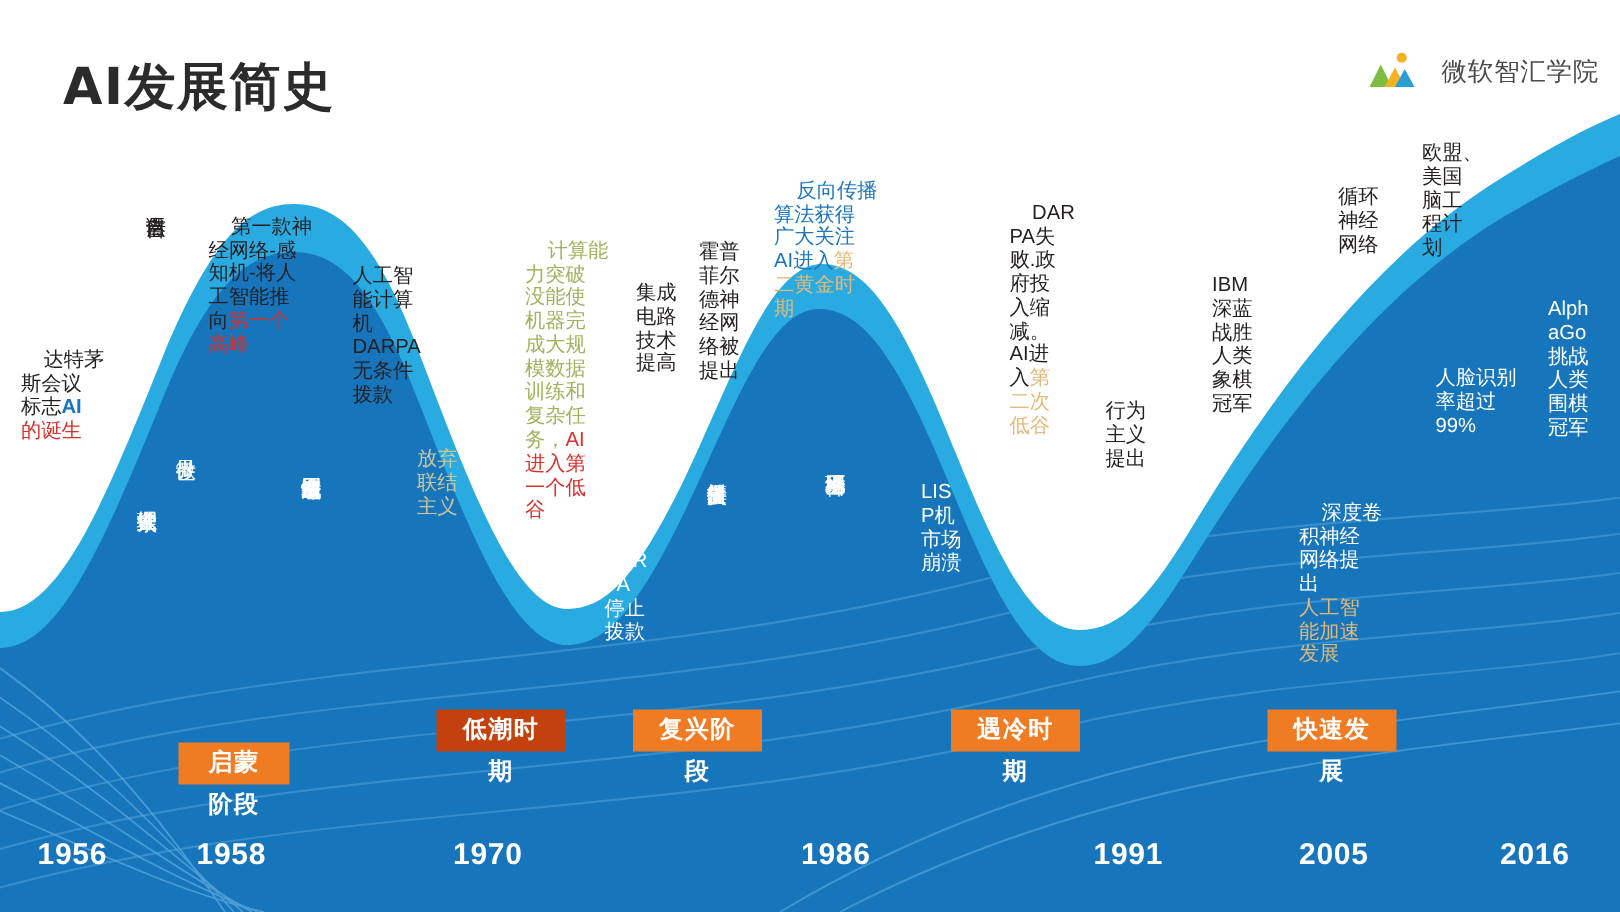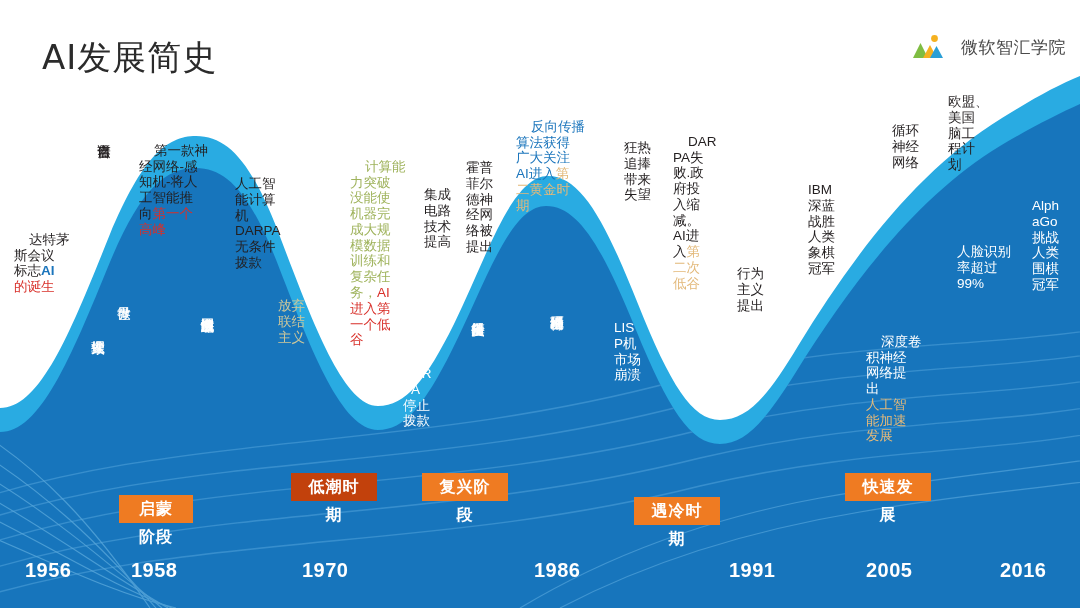--- a/index.html
+++ b/index.html
@@ -10,21 +10,21 @@
     position:relative;
   }
   #stage{position:absolute;left:0;top:0;width:1080px;height:608px;overflow:hidden;background:#fff;}
 
   
   #wave{position:absolute;left:0;top:0;width:1080px;height:608px;}
 
   
   .title{
     position:absolute;left:42px;top:35px;
-    font-size:34px;font-weight:normal;color:#2b2b2b;
+    font-size:34px;font-weight:bold;color:#2b2b2b;
     letter-spacing:1px;
     font-family:"DejaVu Sans","Liberation Sans",sans-serif;
   }
 
   
   .logo{position:absolute;right:14px;top:34px;display:flex;align-items:center;gap:17px;}
   .logo-text{font-size:17px;color:#4a4a4a;letter-spacing:.5px;}
 
   
   .lbl{
@@ -192,24 +192,20 @@
 菲尔
 德神
 经网
 络被
 提出</div>
 
   <div class="lbl" style="left:516px;top:103px;width:82px;">
     <span class="c-blue">反向传播<br>算法获得<br>广大关注<br>AI进入</span><span class="c-gold">第<br>二黄金时<br>期</span>
   </div>
 
-  <div class="lbl c-black" style="left:624px;top:140px;width:44px;white-space:pre-line;">狂热
-追捧
-带来
-失望</div>
 
   <div class="lbl" style="left:673px;top:118px;width:48px;">
     <span class="c-black">DAR<br>PA失<br>败.政<br>府投<br>入缩<br>减。<br>AI进<br>入</span><span class="c-gold">第<br>二次<br>低谷</span>
   </div>
 
   <div class="lbl c-black" style="left:737px;top:266px;width:44px;white-space:pre-line;">行为
 主义
 提出</div>
 
   <div class="lbl c-black" style="left:808px;top:182px;width:44px;white-space:pre-line;">IBM
@@ -262,21 +258,21 @@
   <div class="lbl c-white" style="left:1032px;top:198px;width:42px;white-space:pre-line;">Alph
 aGo
 挑战
 人类
 围棋
 冠军</div>
 
   <div class="badge orange" style="left:119px;top:495px;width:74px;">启蒙阶段</div>
   <div class="badge green" style="left:291px;top:473px;width:86px;">低潮时期</div>
   <div class="badge orange" style="left:422px;top:473px;width:86px;">复兴阶段</div>
-  <div class="badge orange" style="left:634px;top:473px;width:86px;margin-top:24px;">遇冷时期</div>
+  <div class="badge orange" style="left:634px;top:473px;width:86px;">遇冷时期</div>
   <div class="badge orange" style="left:845px;top:473px;width:86px;">快速发展</div>
 
   <div class="year" style="left:25px;">1956</div>
   <div class="year" style="left:131px;">1958</div>
   <div class="year" style="left:302px;text-align:right;">1970</div>
   <div class="year" style="left:534px;">1986</div>
   <div class="year" style="left:709px;margin-left:20px;">1991</div>
   <div class="year" style="left:866px;">2005</div>
   <div class="year" style="left:1000px;">2016</div>
 

